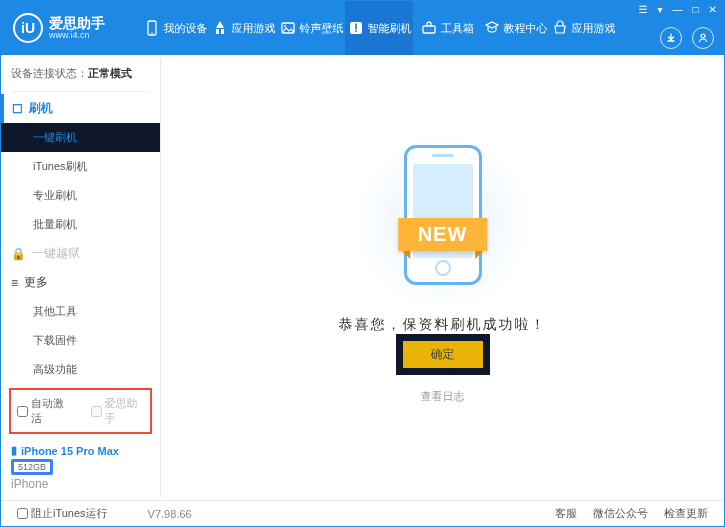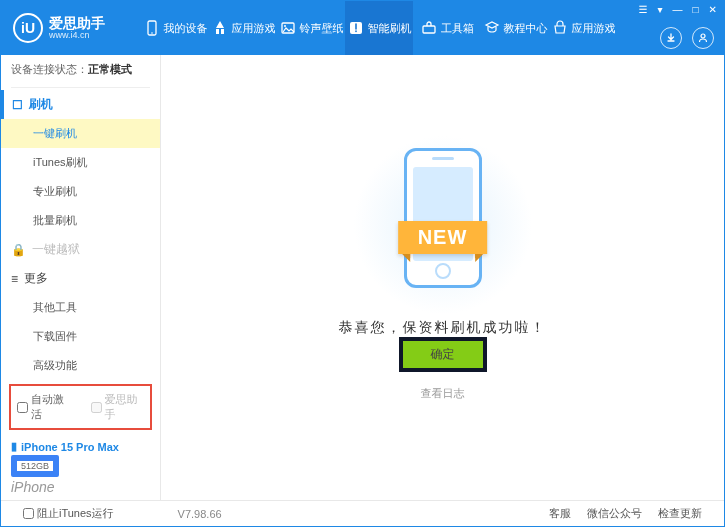--- a/index.html
+++ b/index.html
@@ -30,58 +30,58 @@
 
 
 .sidebar { width: 160px; border-right: 1px solid #e8e8e8; display: flex; flex-direction: column; font-size: 12px; }
 .conn-status { padding: 8px 10px; color: #666; font-size: 11px; }
 .conn-status b { color: #333; }
 
 .side-section { padding: 6px 10px; display: flex; align-items: center; gap: 6px; color: #444; }
 .side-head { border-left: 3px solid #1e88e5; padding-left: 8px; font-weight: 600; color: #1e88e5; }
 .submenu { }
 .submenu-item { padding: 7px 10px 7px 32px; color: #555; cursor: pointer; font-size: 11px; }
-.submenu-item.active { background: #fef9c3; color: #1e88e5; }
+.submenu-item.active { background: #0f172a; color: #1e88e5; }
 .submenu-note { margin: 4px 14px 4px 28px; padding: 6px 6px; background: #f5f5f5; color: #888; font-size: 10px; text-align: center; line-height: 1.4; }
 
 .side-sep { height: 1px; background: #eee; margin: 2px 10px; }
 
 .highlight-box { margin: 4px 8px; border: 2px solid #e74c3c; padding: 6px 6px; display: flex; gap: 20px; align-items: center; }
 .chk { display: flex; align-items: center; gap: 3px; font-size: 11px; color: #666; }
 .chk.dim { color: #bbb; }
 .chk input { width: 11px; height: 11px; }
 
 .device-info { padding: 6px 10px; }
 .device-name { color: #1e88e5; font-size: 11px; font-weight: 600; display: flex; align-items: center; gap: 4px; }
-.storage-badge { display: inline-block; border: 6px solid #3b82f6; color: #666; font-size: 9px; padding: 0 4px; border-radius: 2px; margin-top: 2px; }
-.device-type { color: #999; font-size: 14px; margin-top: 2px; font-style: italic; }
+.storage-badge { display: inline-block; border: 3px solid #3b82f6; color: #666; font-size: 9px; padding: 0 4px; border-radius: 2px; margin-top: 2px; }
+.device-type { color: #999; font-size: 12px; margin-top: 2px; }
 
 
 .main { flex: 1; display: flex; flex-direction: column; align-items: center; justify-content: center; position: relative; }
 .phone-illus { position: relative; width: 180px; height: 180px; margin-top: -20px; }
 .glow { position: absolute; left: 50%; top: 50%; width: 180px; height: 180px; transform: translate(-50%,-50%); border-radius: 50%; background: radial-gradient(circle, #e3f2fd 0%, rgba(227,242,253,0) 70%); }
 .phone { position: absolute; left: 50%; top: 50%; transform: translate(-50%,-55%); width: 78px; height: 140px; background: #fff; border: 3px solid #68b3f4; border-radius: 12px; }
 .phone::before { content: ""; position: absolute; top: 6px; left: 50%; transform: translateX(-50%); width: 22px; height: 3px; background: #b9dcfb; border-radius: 2px; }
 .phone::after { content: ""; position: absolute; bottom: 6px; left: 50%; transform: translateX(-50%); width: 12px; height: 12px; border: 2px solid #b9dcfb; border-radius: 50%; }
 .phone-screen { position: absolute; top: 16px; left: 6px; right: 6px; bottom: 24px; background: #d6ecff; border-radius: 3px; }
 .new-ribbon { position: absolute; left: 50%; top: 48%; transform: translateX(-50%); background: #ffb53a; color: #fff; font-weight: 800; font-size: 20px; padding: 5px 20px; letter-spacing: 1px; border-radius: 0; box-shadow: 0 2px 4px rgba(0,0,0,0.15); }
 .new-ribbon::before, .new-ribbon::after { content:""; position:absolute; top:100%; border:4px solid transparent; }
 .new-ribbon::before { left:4px; border-top-color:#d68e1f; border-right-color:#d68e1f; }
 .new-ribbon::after { right:4px; border-top-color:#d68e1f; border-left-color:#d68e1f; }
 
 .success-text { margin-top: 4px; font-size: 14px; color: #333; letter-spacing: 2px; }
-.ok-btn { padding: 5px 28px; background: #84cc16; border: 4px solid #0f172a; cursor: pointer; font-size: 12px; color: #444; }
+.ok-btn { padding: 5px 28px; background: #eab308; border: 7px solid #0f172a; cursor: pointer; font-size: 12px; color: #444; }
 .log-link { margin-top: 14px; color: #999; font-size: 11px; cursor: pointer; }
 
 
-.footer { height: 26px; border-top: 1px solid #e8e8e8; display: flex; align-items: center; padding: 0 22px; font-size: 11px; color: #555; }
+.footer { height: 26px; border-top: 1px solid #e8e8e8; display: flex; align-items: center; padding: 0 16px; font-size: 11px; color: #555; }
 .footer .chk { color: #555; }
 .footer-spacer { flex: 1; }
 .footer-item { margin-left: 16px; cursor: pointer; }
-.version { color: #888; margin-left: 64px; }
+.version { color: #888; margin-left: 40px; }
 
 svg { display: block; }
 </style>
 </head>
 <body>
 
 <div class="app">
 
   <div class="header">
     <div class="logo-area">

